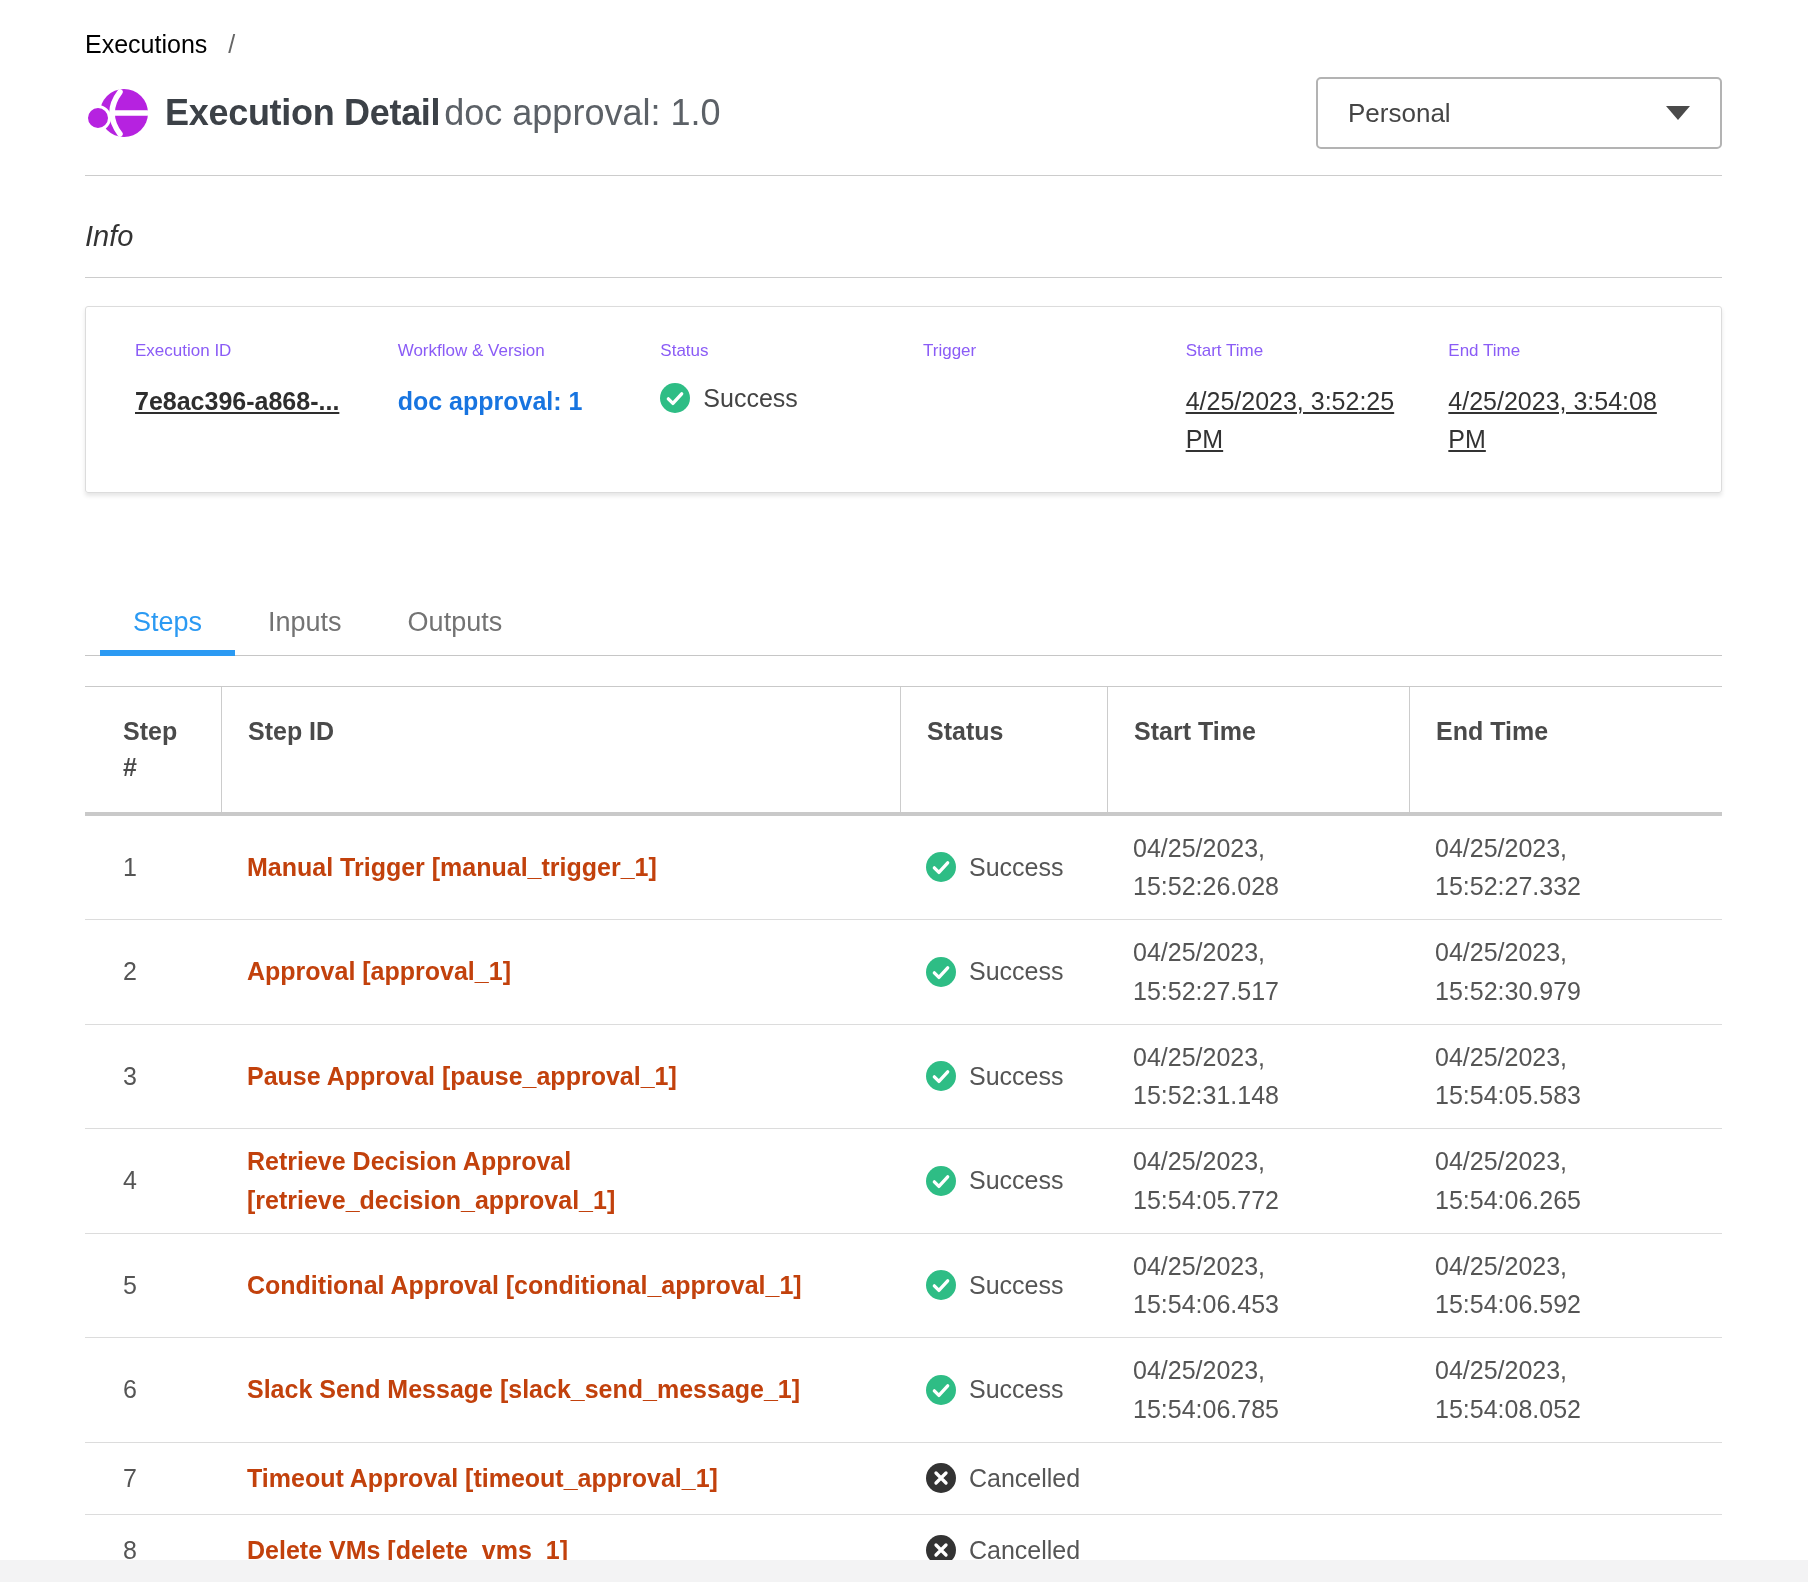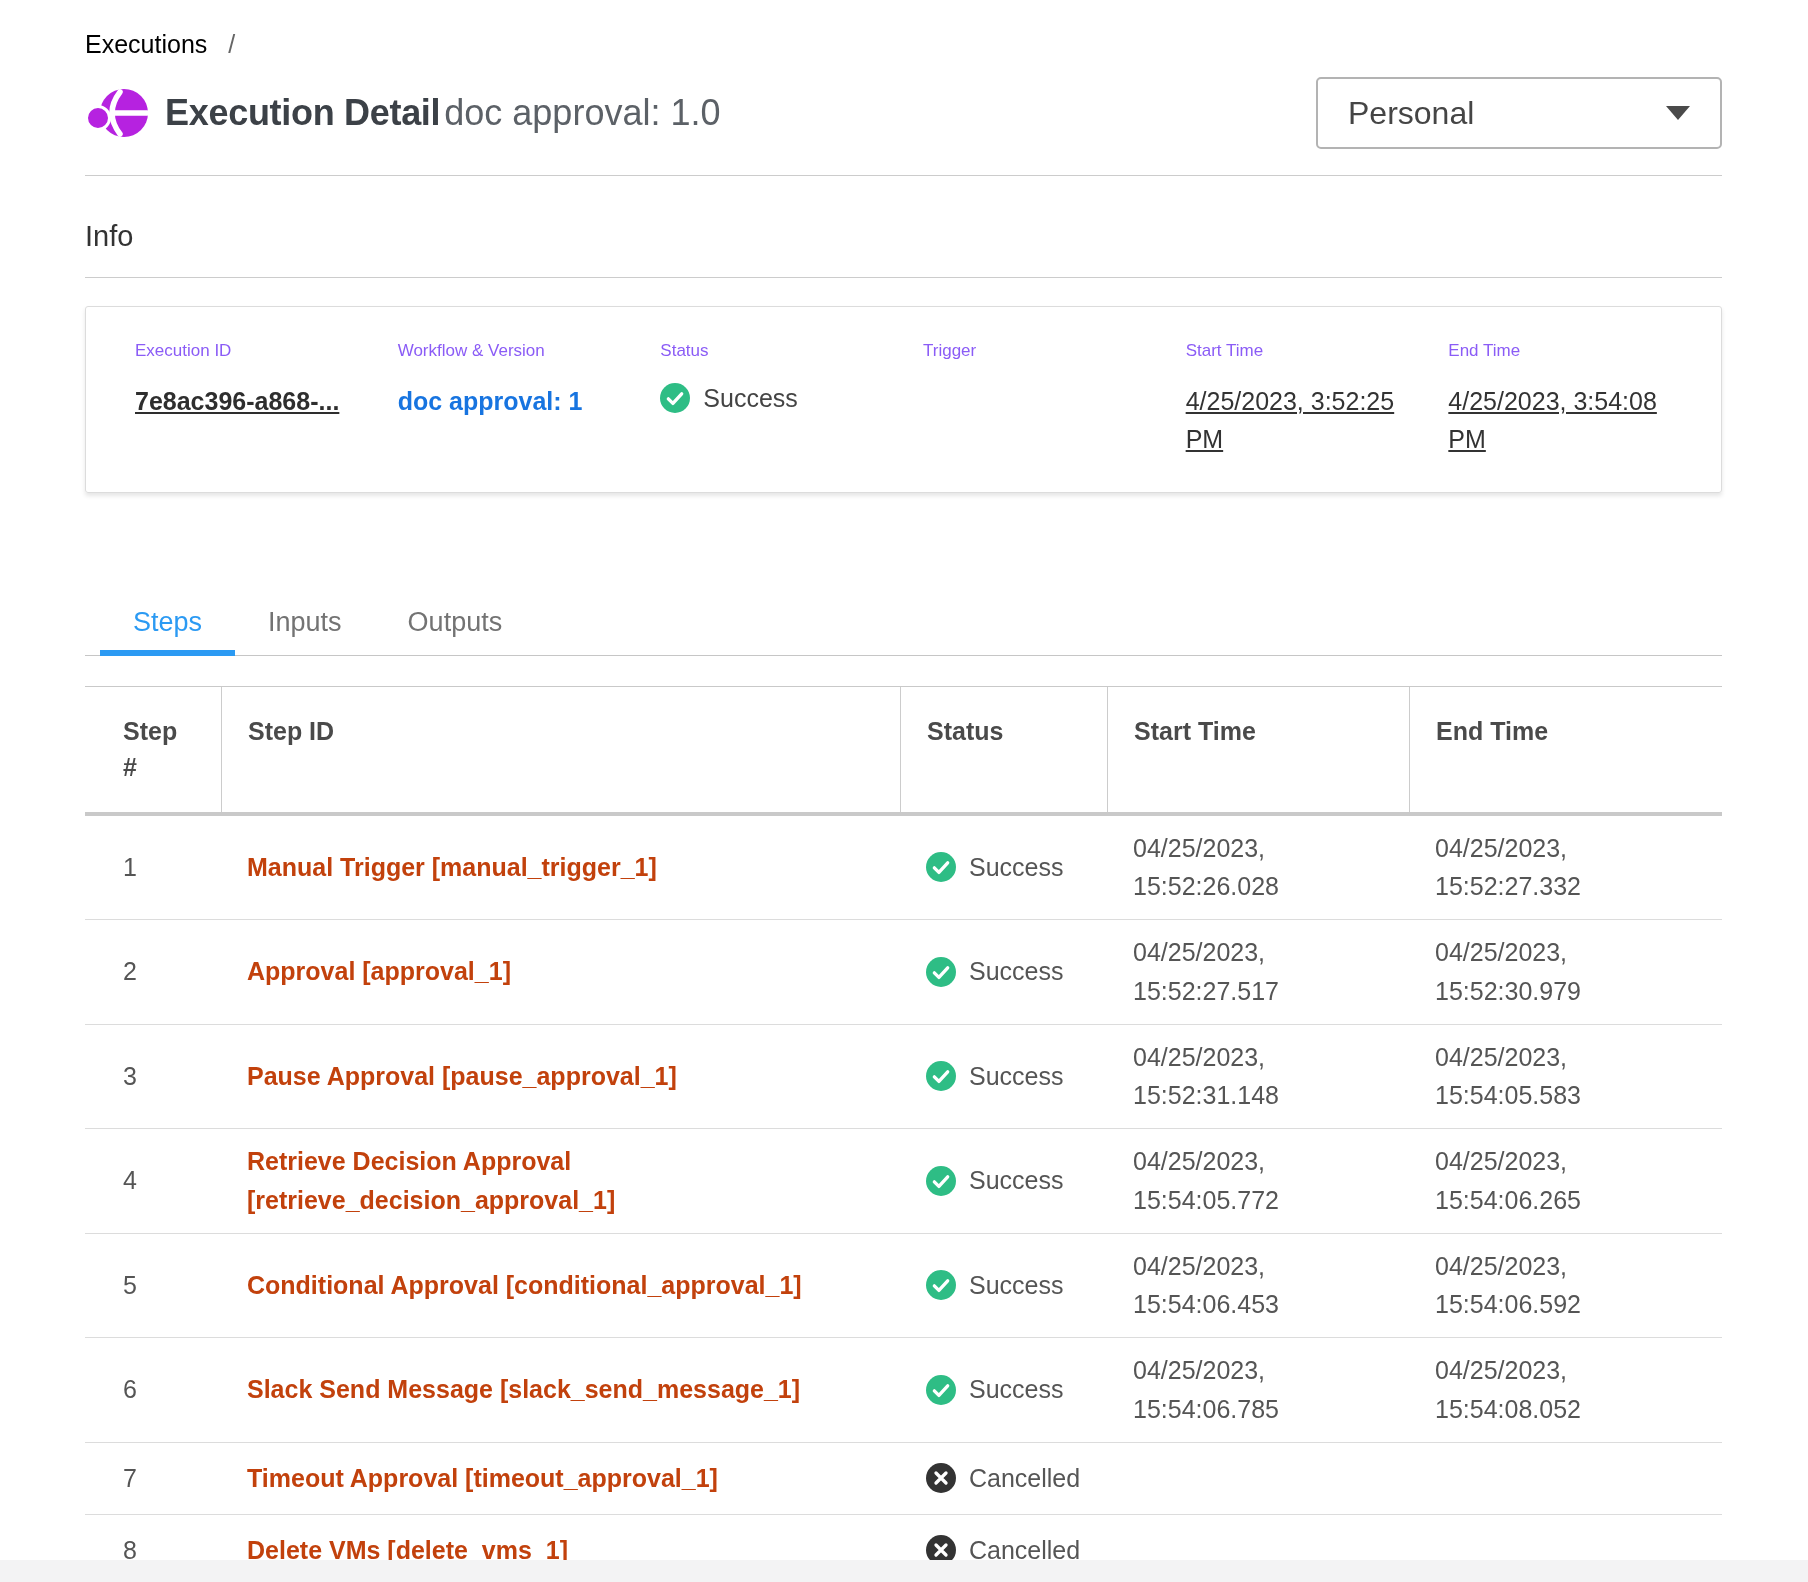--- a/index.html
+++ b/index.html
@@ -12,29 +12,29 @@
   .breadcrumb a{color:#000000;text-decoration:none;cursor:pointer;}
   .breadcrumb .sep{color:#666;margin-left:14px;}
 
   
   .title-row{display:flex;align-items:center;margin-top:18px;}
   .wf-icon{width:64px;height:60px;margin-right:16px;flex:0 0 auto;}
   .page-title{font-size:36px;font-weight:700;color:#3c4147;letter-spacing:-0.3px;}
   .page-subtitle{font-size:36px;font-weight:400;color:#5c6167;margin-left:4px;}
   .project-select{margin-left:auto;width:406px;height:72px;box-sizing:border-box;
       border:2px solid #b3b3b3;border-radius:5px;display:flex;align-items:center;
-      padding:0 30px;font-size:32px;color:#454545;background:#fff;cursor:pointer;}
+      padding:0 30px;font-size:26px;color:#454545;background:#fff;cursor:pointer;}
   .caret{margin-left:auto;width:0;height:0;border-left:12px solid transparent;
       border-right:12px solid transparent;border-top:14px solid #4a4a4a;}
 
   .divider{border:none;border-top:1px solid #ccc;margin:0;}
   #header-divider{margin-top:26px;}
 
   
-  .info-heading{font-size:29px;color:#333;font-weight:400;margin:44px 0 24px;}
+  .info-heading{font-size:29px;color:#333;font-weight:400;margin:44px 0 24px;font-style:italic;}
   .info-card{border:1px solid #dcdcdc;border-radius:3px;box-shadow:0 3px 4px rgba(0,0,0,.10);
       margin-top:28px;display:grid;grid-template-columns:repeat(6,1fr);
       padding:34px 10px 34px 49px;}
   .info-field{padding-right:20px;}
   .info-label{font-size:17px;color:#8b5cf6;margin-bottom:22px;}
   .info-value{font-size:25px;color:#333;line-height:1.5;text-decoration:underline;}
   .info-value.bold{font-weight:700;color:#2e2e2e;}
   .info-value.link{color:#1774e0;font-weight:700;cursor:pointer;text-decoration:none;display:inline-block;}
   .info-value.time{max-width:222px;}
   .status-inline{display:flex;align-items:center;gap:13px;font-size:25px;color:#444;}

